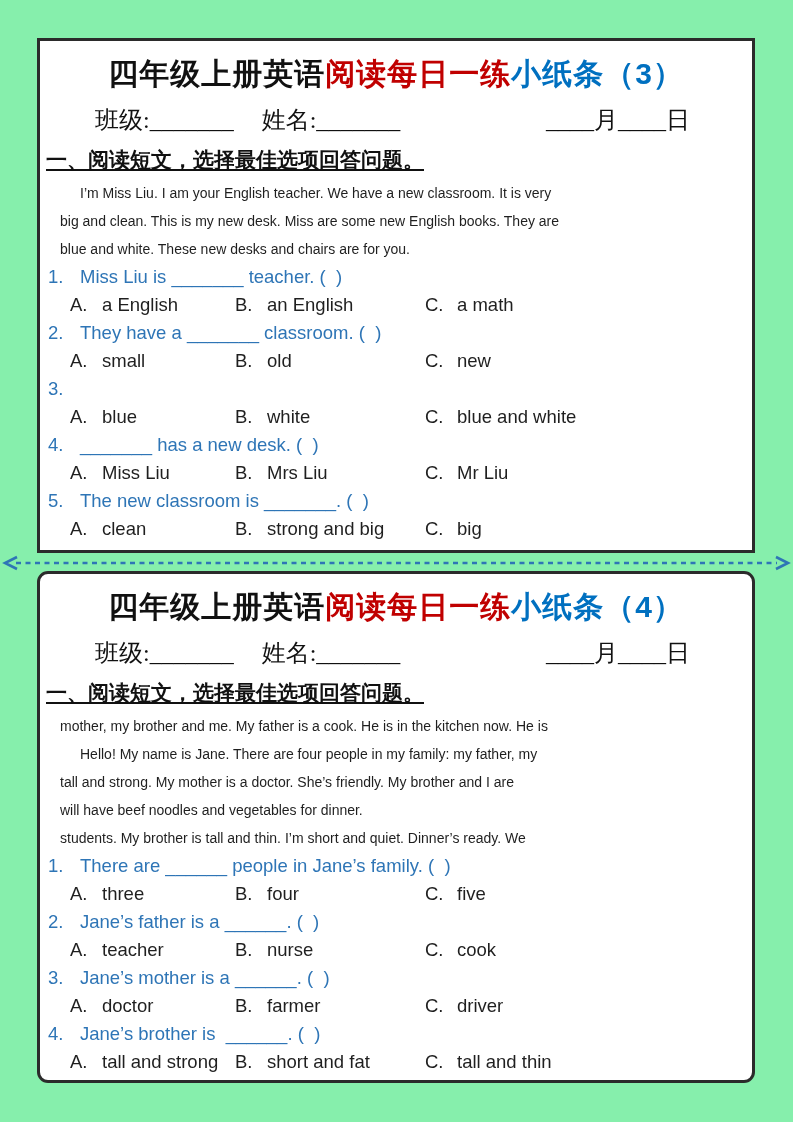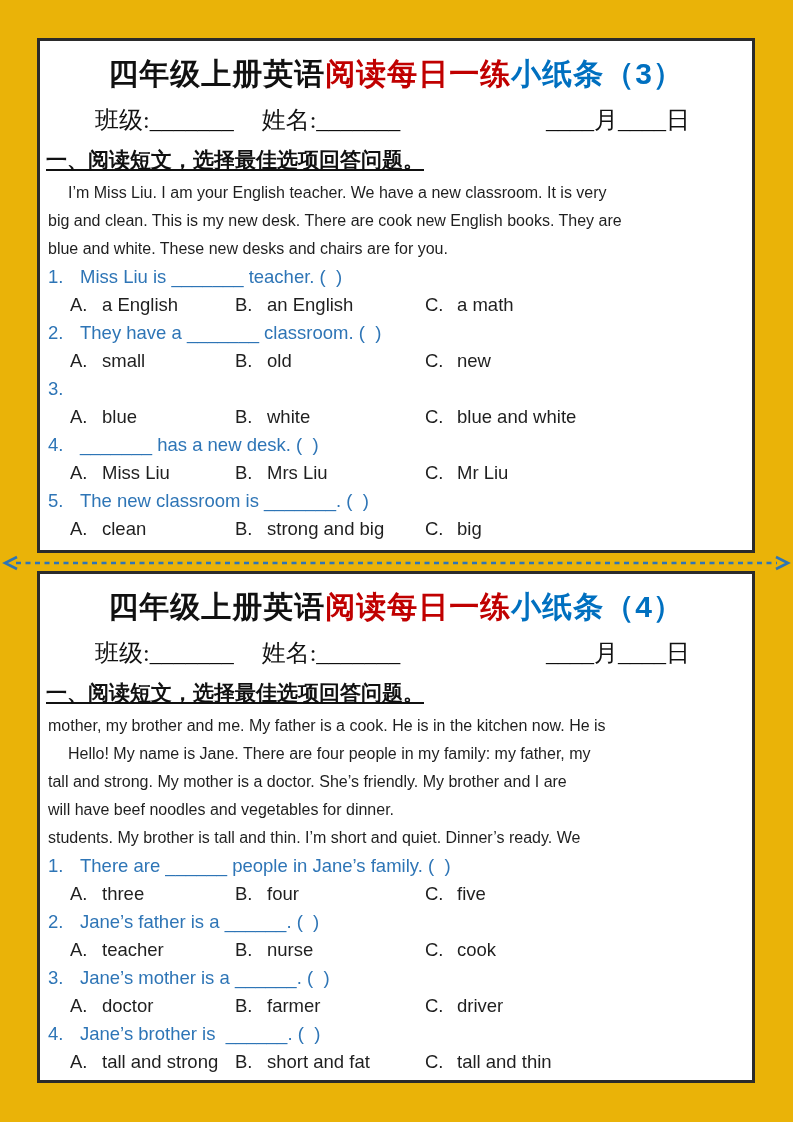--- a/index.html
+++ b/index.html
@@ -1,34 +1,34 @@
 <!DOCTYPE html>
 <html><head>
 <meta charset="utf-8">
 <style>
   * { margin:0; padding:0; box-sizing:border-box; }
   html,body { background:#ffffff; }
   .page {
     position:relative;
     width:793px; height:1122px;
-    background:#eab308;
+    background:#86efac;
     overflow:hidden;
     font-family:"Liberation Sans", sans-serif;
     color:#1f1f1f;
   }
   .panel {
     position:absolute;
     left:37px;
     width:718px;
     border:3px solid #2b2b2b;
     background:#ffffff;
     overflow:hidden;
   }
   #panel-1 { top:38px;  height:515px; }
-  #panel-2 { top:571px; height:512px; }
+  #panel-2 { top:571px; height:512px;border-radius:11px; }
 
   .ws-title {
     margin-top:10px;
     text-align:center;
     font-size:30px;
     line-height:46px;
     font-weight:bold;
     letter-spacing:1px;
     white-space:nowrap;
   }
@@ -55,24 +55,25 @@
     font-size:21px;
     line-height:30px;
     font-weight:bold;
     color:#111111;
     white-space:nowrap;
     text-decoration:underline;
   }
 
   .passage { margin:4px 0 0 8px; }
   .p-line {
-    font-size:16px;
+    font-size:14px;
     line-height:28px;
     white-space:pre;
     color:#1f1f1f;
+    margin-left:12px;
   }
   .p-indent { padding-left:20px; }
 
   .q-line {
     display:flex;
     padding-left:8px;
     font-size:18.5px;
     line-height:28px;
     color:#2E75B6;
     white-space:pre;
@@ -110,21 +111,21 @@
       <span>班级:</span><span>_______</span>
       <span class="head-gap"></span>
       <span>姓名:</span><span>_______</span>
       <span class="date-field">____月____日</span>
     </div>
 
     <div class="section-heading">一、阅读短文，选择最佳选项回答问题。</div>
 
     <div class="passage">
       <div class="p-line p-indent">I’m Miss Liu. I am your English teacher. We have a new classroom. It is very</div>
-      <div class="p-line">big and clean. This is my new desk. There are cook new English books. They are</div>
+      <div class="p-line">big and clean. This is my new desk. Miss are some new English books. They are</div>
       <div class="p-line">blue and white. These new desks and chairs are for you.</div>
     </div>
 
     <div class="q-line">
       <span class="q-num">1.</span><span>Miss Liu is _______ teacher. (  )</span>
     </div>
     <div class="opt-row">
       <span class="opt"><span class="opt-label">A.</span><span>a English</span></span>
       <span class="opt"><span class="opt-label">B.</span><span>an English</span></span>
       <span class="opt"><span class="opt-label">C.</span><span>a math</span></span>

